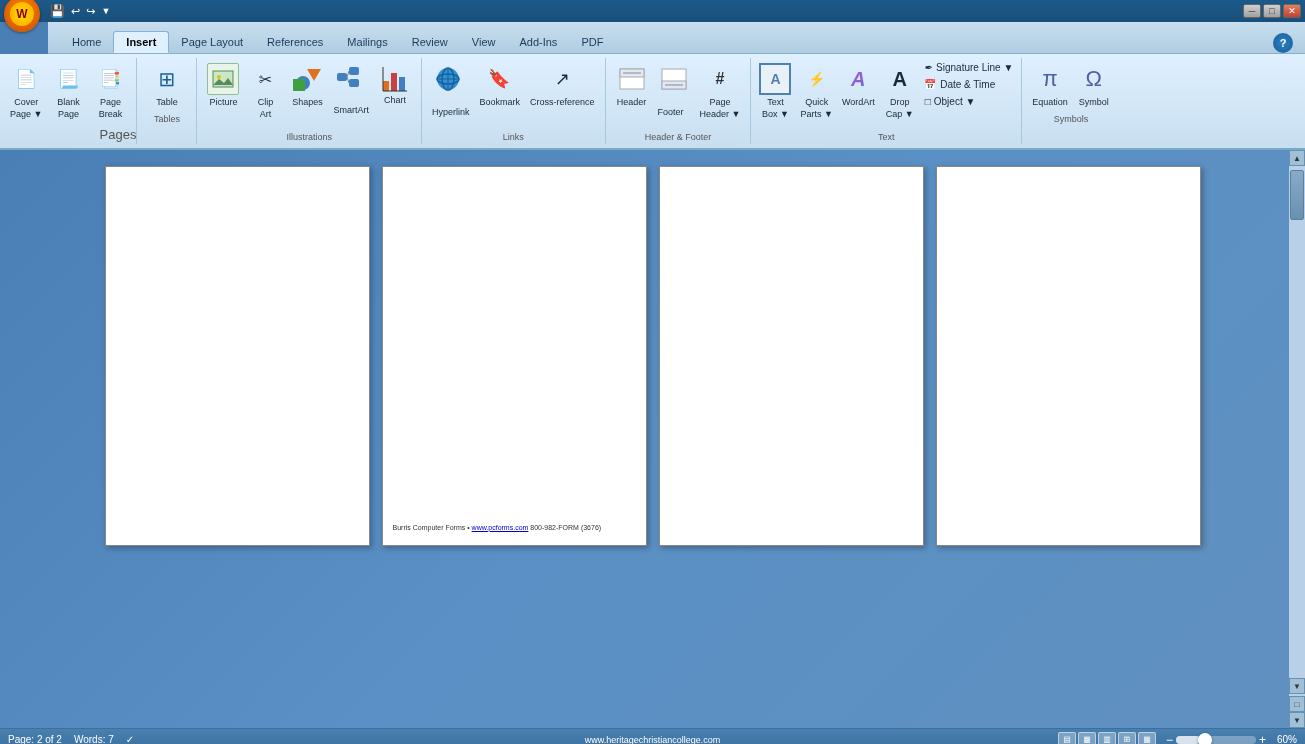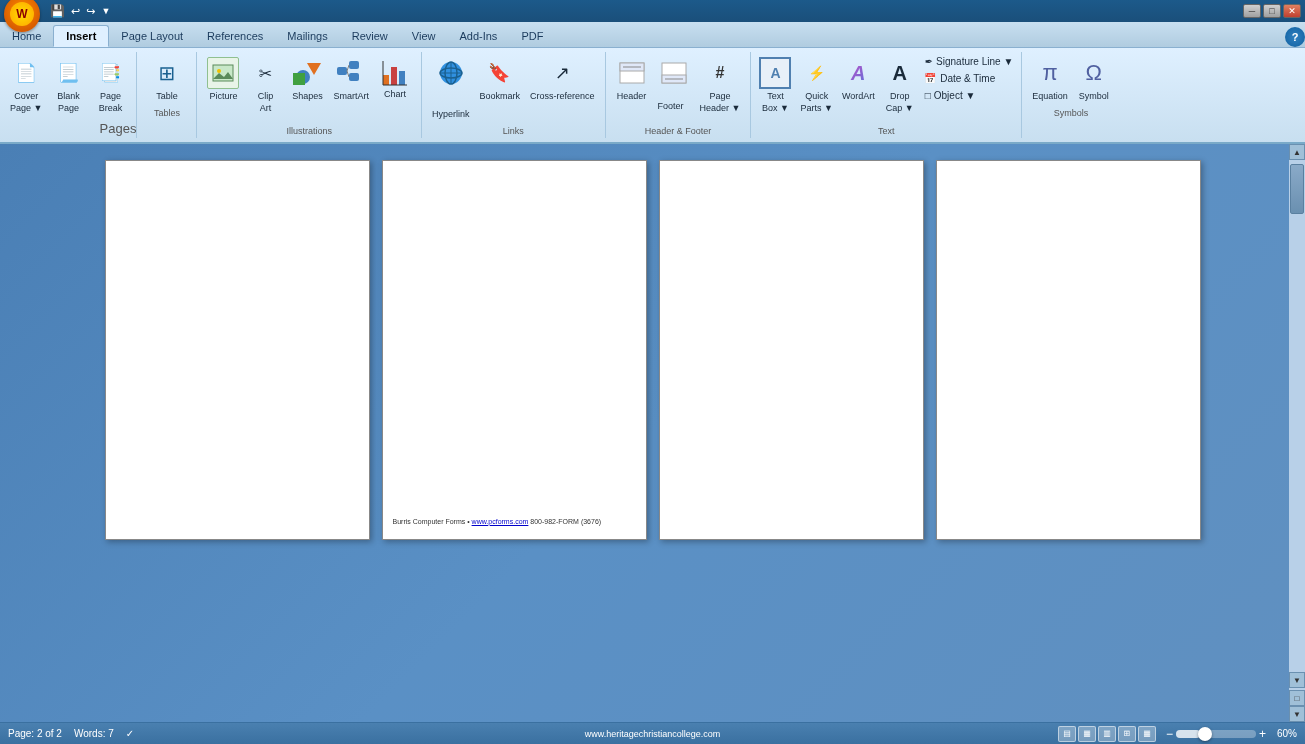--- a/index.html
+++ b/index.html
@@ -21,21 +21,21 @@
       <div style="width:18px;height:14px;background:linear-gradient(to bottom,#d0d0d0,#a0a0a0);border:1px solid #666;border-radius:2px;font-size:9px;display:flex;align-items:center;justify-content:center;cursor:pointer;color:#333;">□</div>
       <div style="width:18px;height:14px;background:linear-gradient(to bottom,#e08060,#c04030);border:1px solid #666;border-radius:2px;font-size:9px;display:flex;align-items:center;justify-content:center;cursor:pointer;color:white;">✕</div>
     </div>
   </div>
 
   <div style="position:absolute;left:4px;top:-4px;width:36px;height:36px;background:radial-gradient(circle at 50% 40%,#ff8c00,#c84800);border-radius:50%;display:flex;align-items:center;justify-content:center;cursor:pointer;box-shadow:0 1px 3px rgba(0,0,0,0.4);z-index:10;">
     <div style="width:24px;height:24px;background:radial-gradient(circle,#ffdd00,#ffa500);border-radius:50%;display:flex;align-items:center;justify-content:center;font-weight:bold;font-size:12px;color:#8B0000;">W</div>
   </div>
 </div>
 
-<div style="background:linear-gradient(to bottom,#c8dff0,#b0cce0);height:26px;display:flex;align-items:flex-end;padding:0 0;border-bottom:1px solid #8ab0d0;">
+<div style="background:linear-gradient(to bottom,#c8dff0,#b0cce0);height:32px;display:flex;align-items:flex-end;padding:0 12px;border-bottom:1px solid #8ab0d0;margin-left:48px;">
   <div style="padding:4px 12px;font-size:11px;cursor:pointer;border-radius:3px 3px 0 0;color:#1a3a5c;height:22px;display:flex;align-items:center;">Home</div>
   <div style="padding:4px 12px;font-size:11px;cursor:pointer;border-radius:3px 3px 0 0;background:#dff0ff;border:1px solid #8ab0d0;border-bottom:1px solid #dff0ff;font-weight:bold;color:#000;height:22px;display:flex;align-items:center;">Insert</div>
   <div style="padding:4px 12px;font-size:11px;cursor:pointer;border-radius:3px 3px 0 0;color:#1a3a5c;height:22px;display:flex;align-items:center;">Page Layout</div>
   <div style="padding:4px 12px;font-size:11px;cursor:pointer;border-radius:3px 3px 0 0;color:#1a3a5c;height:22px;display:flex;align-items:center;">References</div>
   <div style="padding:4px 12px;font-size:11px;cursor:pointer;border-radius:3px 3px 0 0;color:#1a3a5c;height:22px;display:flex;align-items:center;">Mailings</div>
   <div style="padding:4px 12px;font-size:11px;cursor:pointer;border-radius:3px 3px 0 0;color:#1a3a5c;height:22px;display:flex;align-items:center;">Review</div>
   <div style="padding:4px 12px;font-size:11px;cursor:pointer;border-radius:3px 3px 0 0;color:#1a3a5c;height:22px;display:flex;align-items:center;">View</div>
   <div style="padding:4px 12px;font-size:11px;cursor:pointer;border-radius:3px 3px 0 0;color:#1a3a5c;height:22px;display:flex;align-items:center;">Add-Ins</div>
   <div style="padding:4px 12px;font-size:11px;cursor:pointer;border-radius:3px 3px 0 0;color:#1a3a5c;height:22px;display:flex;align-items:center;">PDF</div>
   <div style="margin-left:auto;width:20px;height:20px;background:radial-gradient(circle,#3080c0,#1060a0);border-radius:50%;display:flex;align-items:center;justify-content:center;color:white;font-size:11px;cursor:pointer;font-weight:bold;">?</div>
@@ -94,21 +94,21 @@
       <div style="display:flex;flex-direction:column;align-items:center;padding:3px 4px;cursor:pointer;border-radius:3px;min-width:36px;font-size:9px;color:#1a2a3a;gap:2px;">
         <div style="width:32px;height:32px;display:flex;align-items:center;justify-content:center;">
           <svg width="28" height="28" viewBox="0 0 28 28">
               <circle cx="10" cy="18" r="7" fill="#4080c0"></circle>
               <polygon points="14,4 28,4 21,16" fill="#e07020"></polygon>
               <rect x="0" y="14" width="12" height="12" fill="#40a040"></rect>
             </svg>
         </div>
         <span>Shapes</span>
       </div>
-      <div style="display:flex;flex-direction:column;align-items:center;padding:3px 4px;cursor:pointer;border-radius:3px;min-width:36px;font-size:9px;color:#1a2a3a;gap:2px;">
+      <div style="display:flex;flex-direction:column;align-items:center;padding:3px 4px;cursor:pointer;border-radius:3px;min-width:36px;font-size:9px;color:#1a2a3a;gap:10px;">
         <div style="width:32px;height:32px;display:flex;align-items:center;justify-content:center;">
           <svg width="28" height="28" viewBox="0 0 28 28">
               <rect x="0" y="8" width="10" height="8" rx="2" fill="#4080c0"></rect>
               <rect x="12" y="2" width="10" height="8" rx="2" fill="#4080c0"></rect>
               <rect x="12" y="14" width="10" height="8" rx="2" fill="#4080c0"></rect>
               <line x1="10" y1="12" x2="12" y2="6" stroke="#808080" stroke-width="1"></line>
               <line x1="10" y1="12" x2="12" y2="18" stroke="#808080" stroke-width="1"></line>
             </svg>
         </div>
         <span>SmartArt</span>
@@ -124,21 +124,21 @@
             </svg>
         </div>
         <span>Chart</span>
       </div>
     </div>
     <div style="font-size:9px;color:#555;position:absolute;bottom:2px;width:100%;text-align:center;">Illustrations</div>
   </div>
 
   <div style="display:flex;flex-direction:column;align-items:center;padding:2px 6px;border-right:1px solid #a8c8e0;position:relative;min-width:130px;">
     <div style="display:flex;gap:2px;flex:1;align-items:flex-start;padding-bottom:14px;">
-      <div style="display:flex;flex-direction:column;align-items:center;padding:3px 4px;cursor:pointer;border-radius:3px;min-width:40px;font-size:9px;color:#1a2a3a;gap:20px;">
+      <div style="display:flex;flex-direction:column;padding:3px 4px;cursor:pointer;border-radius:3px;min-width:40px;font-size:9px;color:#1a2a3a;gap:12px;">
         <div style="width:32px;height:32px;display:flex;align-items:center;justify-content:center;">
           <svg width="28" height="28" viewBox="0 0 28 28">
               <circle cx="14" cy="14" r="11" fill="#3090e0"></circle>
               <ellipse cx="14" cy="14" rx="6" ry="11" fill="none" stroke="#1a6090" stroke-width="1.5"></ellipse>
               <ellipse cx="14" cy="14" rx="11" ry="5" fill="none" stroke="#1a6090" stroke-width="1.5"></ellipse>
               <line x1="3" y1="14" x2="25" y2="14" stroke="#1a6090" stroke-width="1"></line>
               <line x1="14" y1="3" x2="14" y2="25" stroke="#1a6090" stroke-width="1"></line>
             </svg>
         </div>
         <span>Hyperlink</span>

